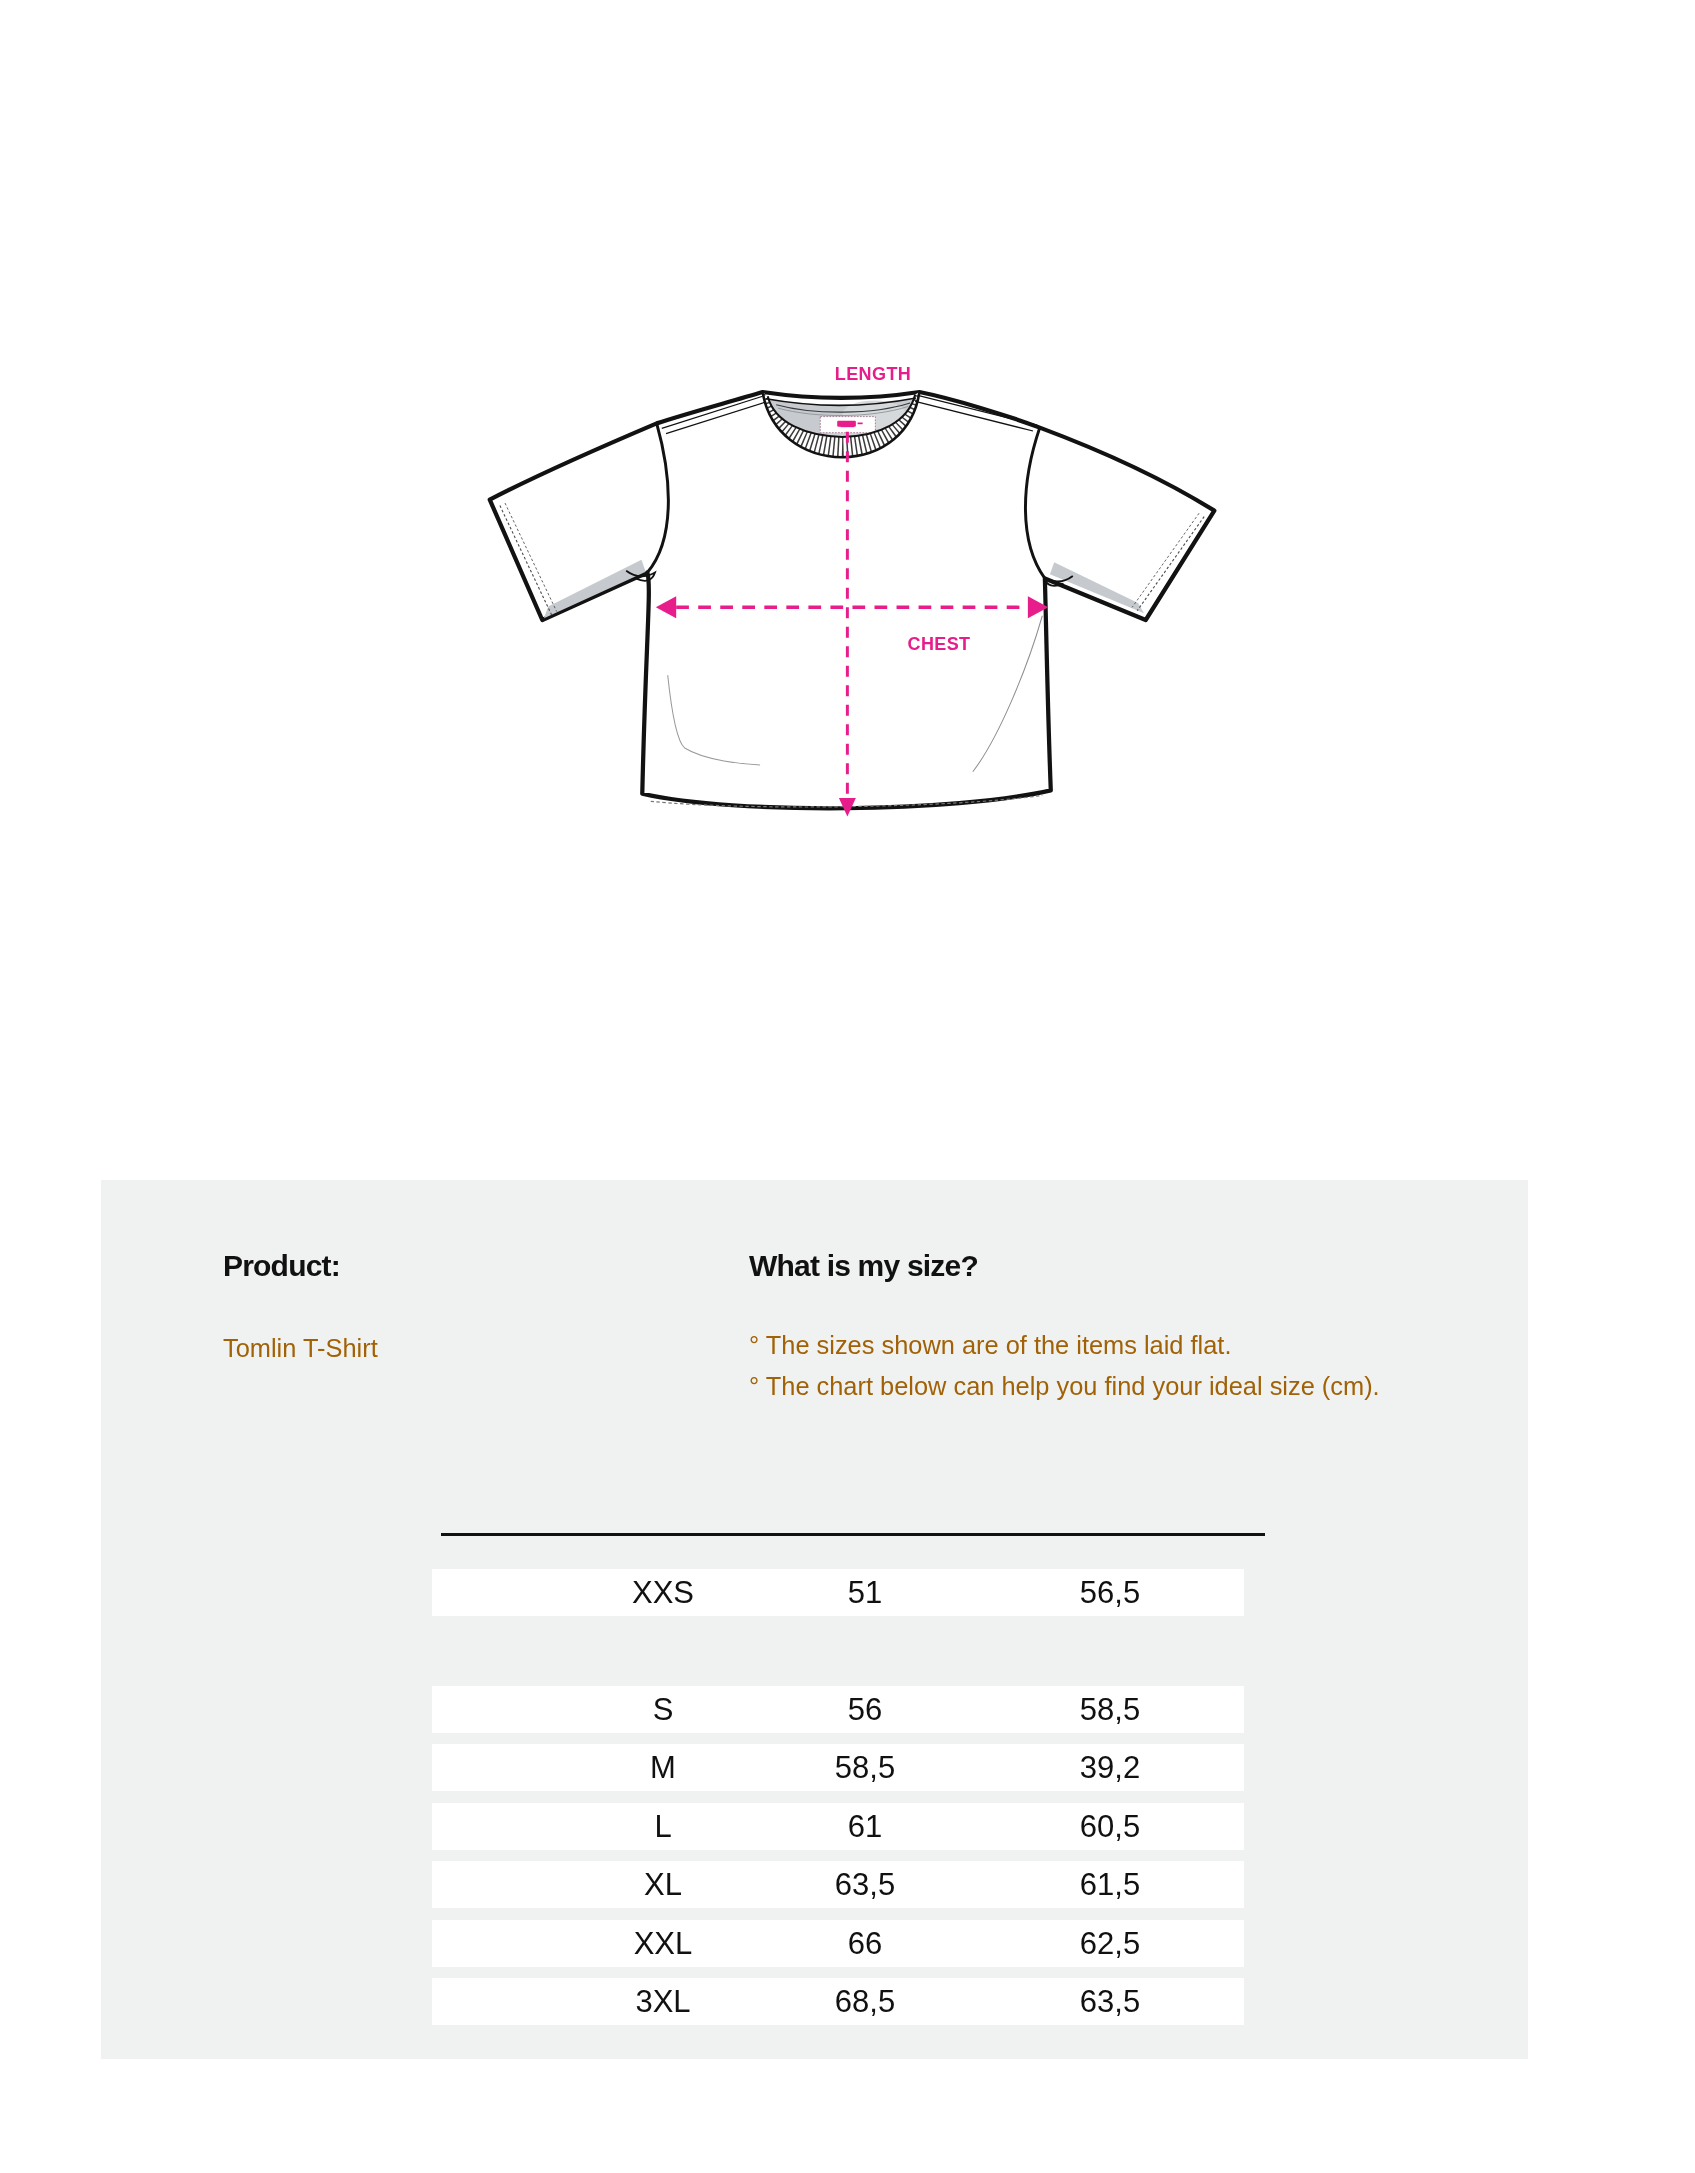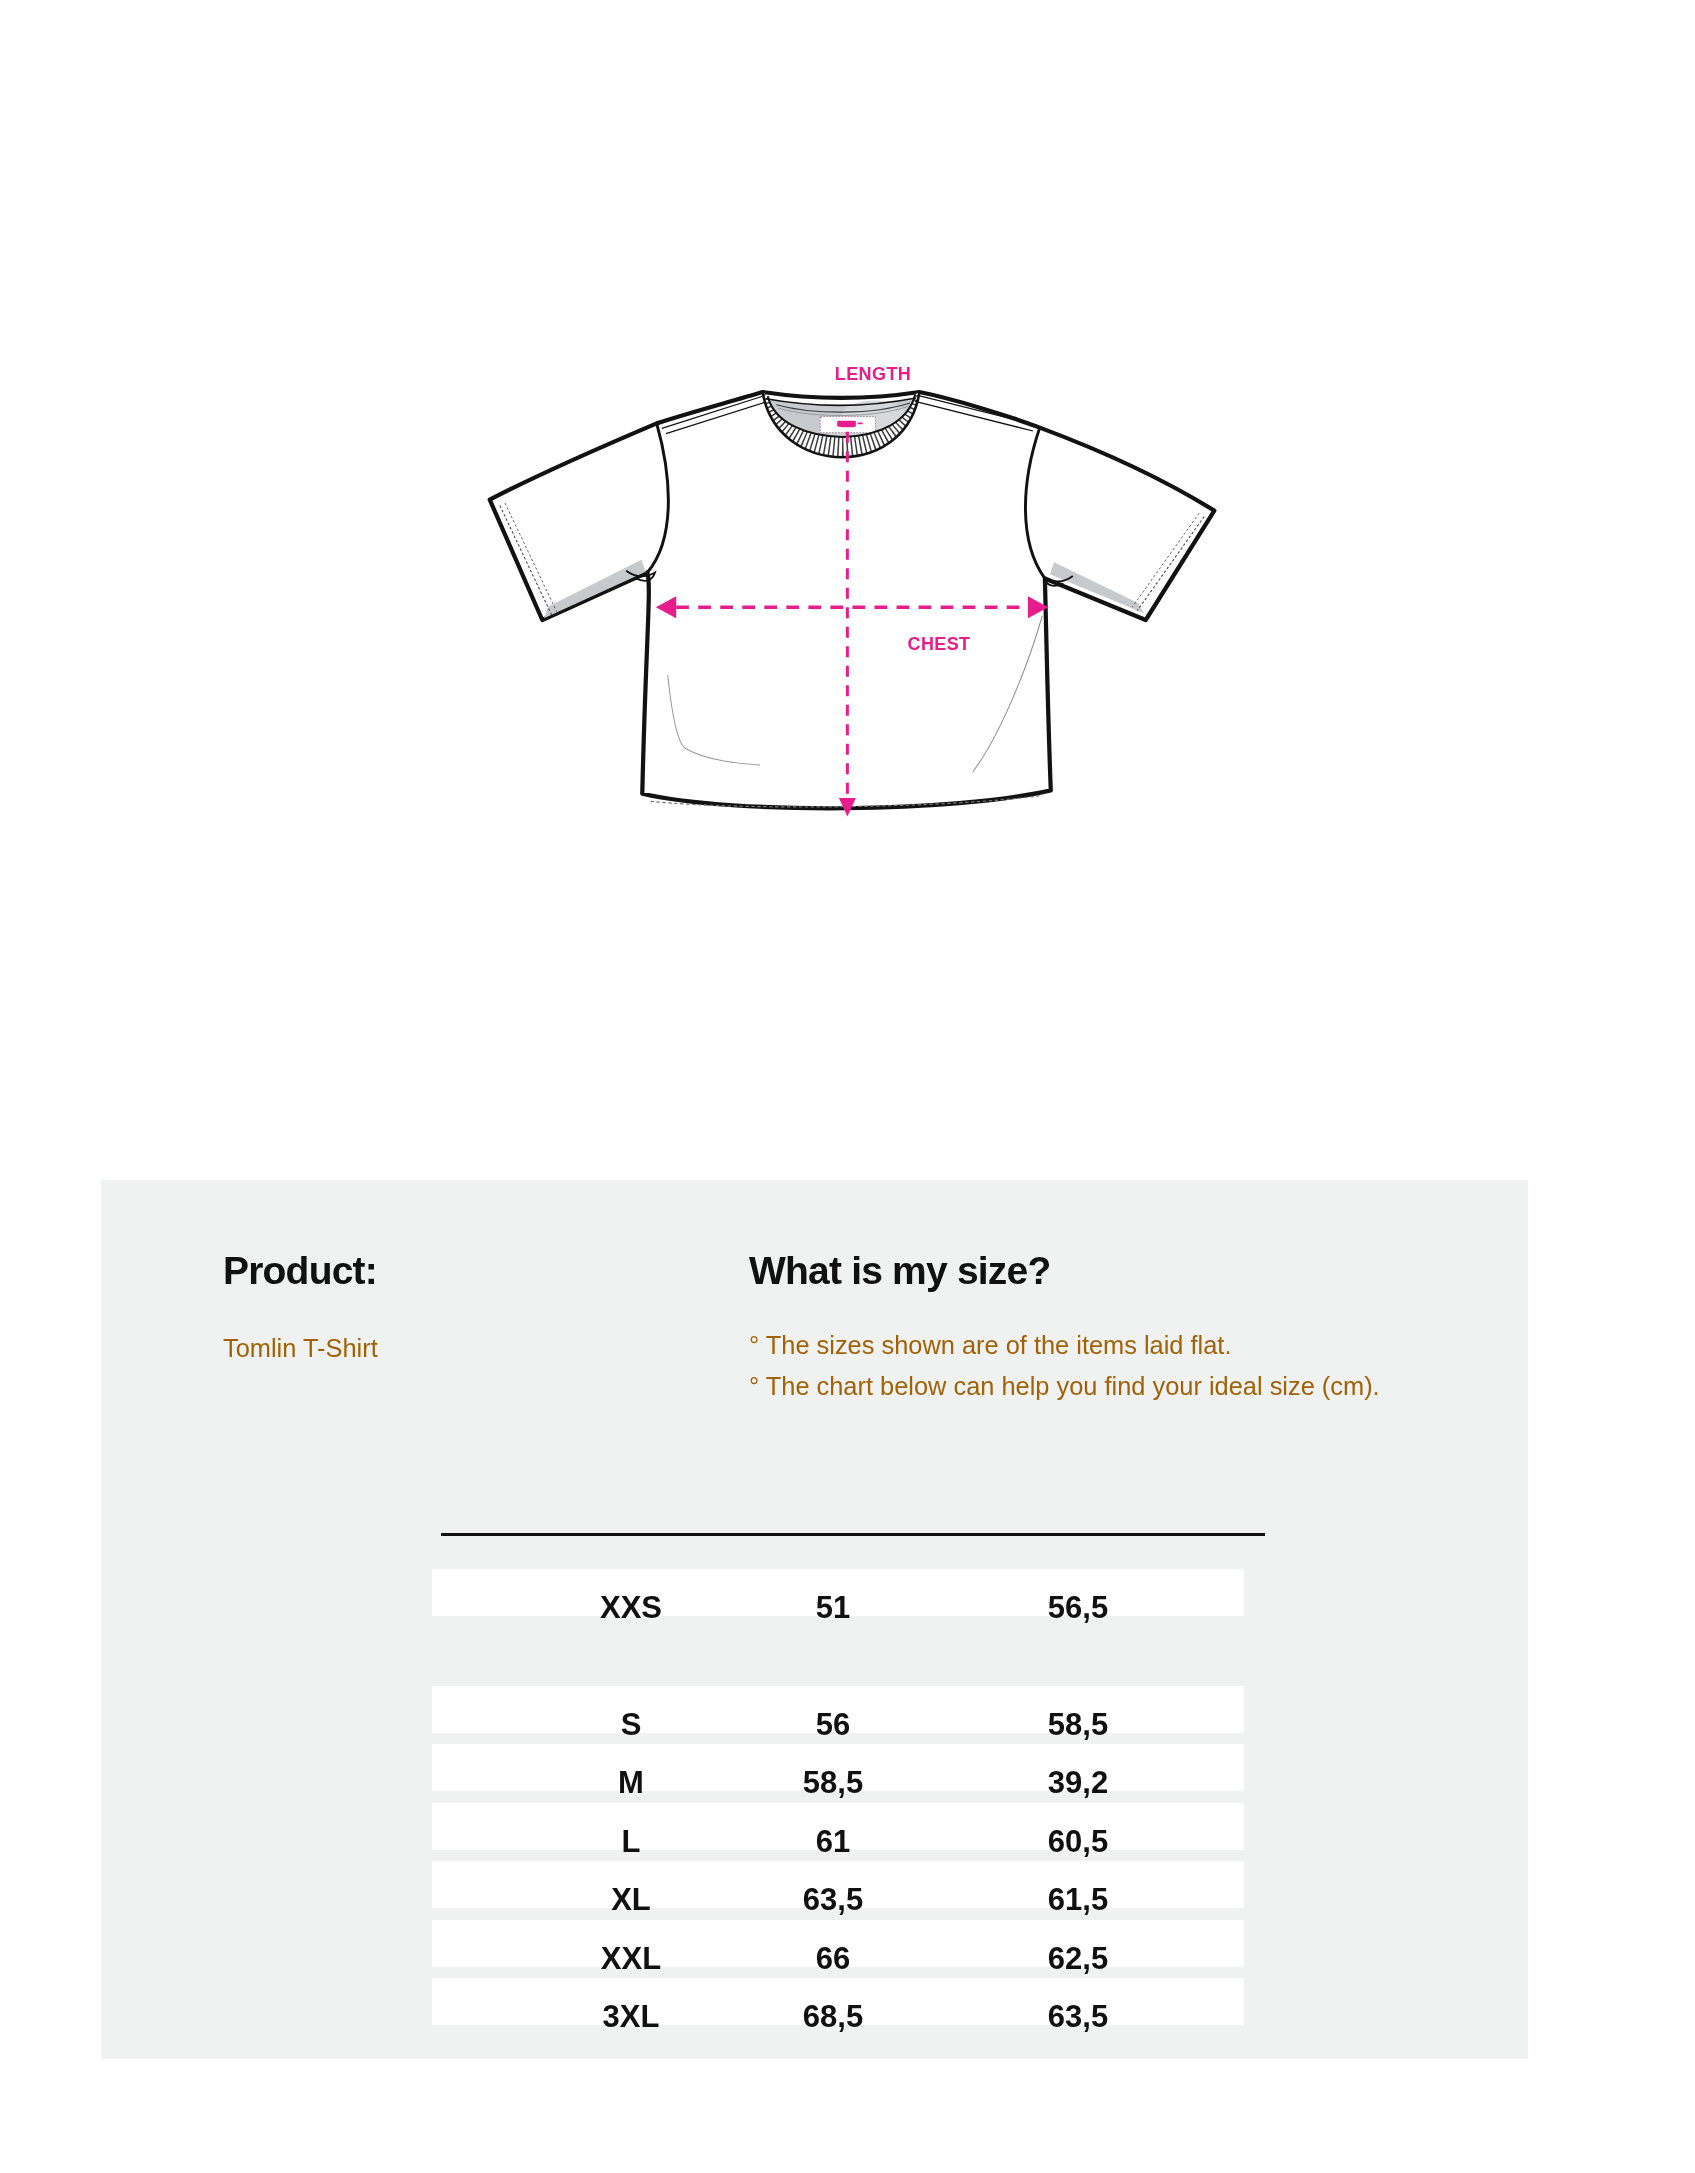--- a/index.html
+++ b/index.html
@@ -11,38 +11,38 @@
   .figure{position:absolute;left:466px;top:364px;width:767px;height:462px;}
   .figure svg{position:absolute;left:0;top:0;}
   .m-label{
     position:absolute;transform:translateX(-50%);
     font-size:18px;font-weight:700;letter-spacing:0.4px;color:#E71D8B;white-space:nowrap;
   }
   .m-label.length{left:407px;top:0px;}
   .m-label.chest{left:473px;top:270px;}
   
   .panel{position:absolute;left:101px;top:1180px;width:1427px;height:879px;background:#F0F2F1;}
-  .h-big{position:absolute;margin:0;font-size:39px;font-weight:700;letter-spacing:-0.8px;white-space:nowrap;color:#111;}
+  .h-big{position:absolute;margin:0;font-size:30px;font-weight:700;letter-spacing:-0.8px;white-space:nowrap;color:#111;}
   .product-h{left:122px;top:69px;}
   .size-h{left:648px;top:69px;}
   .body-txt{position:absolute;font-size:25.4px;font-weight:400;color:#a16207;white-space:nowrap;}
   .product-name{left:122px;top:154px;}
   .note1{left:648px;top:151px;}
   .note2{left:648px;top:192px;}
   
   .thead{position:absolute;left:331px;top:297px;width:812px;height:36px;}
   .thead .cell{
     position:absolute;top:0;transform:translateX(-50%);
     font-size:30.5px;font-weight:700;line-height:36px;white-space:nowrap;color:#111;
   }
   .rule{position:absolute;left:340px;top:353px;width:824px;height:3.4px;background:#111;}
   .t-row{position:absolute;left:331px;width:812px;height:47px;background:#ffffff;}
   .t-row .cell{
-    position:absolute;top:15px;transform:translateX(-50%);
-    font-size:31px;font-weight:700;line-height:47px;white-space:nowrap;color:#111;
+    position:absolute;top:0;transform:translateX(-50%);
+    font-size:31px;font-weight:400;line-height:47px;white-space:nowrap;color:#111;margin-left:32px;
   }
   .c1{left:199px;} .c2{left:401px;} .c3{left:646px;}
   .r0{top:389px;} .r1{top:448px;} .r2{top:506px;} .r3{top:564px;}
   .r4{top:623px;} .r5{top:681px;} .r6{top:740px;} .r7{top:798px;}
 </style>
 </head>
 <body>
 
 <div class="page">
 

